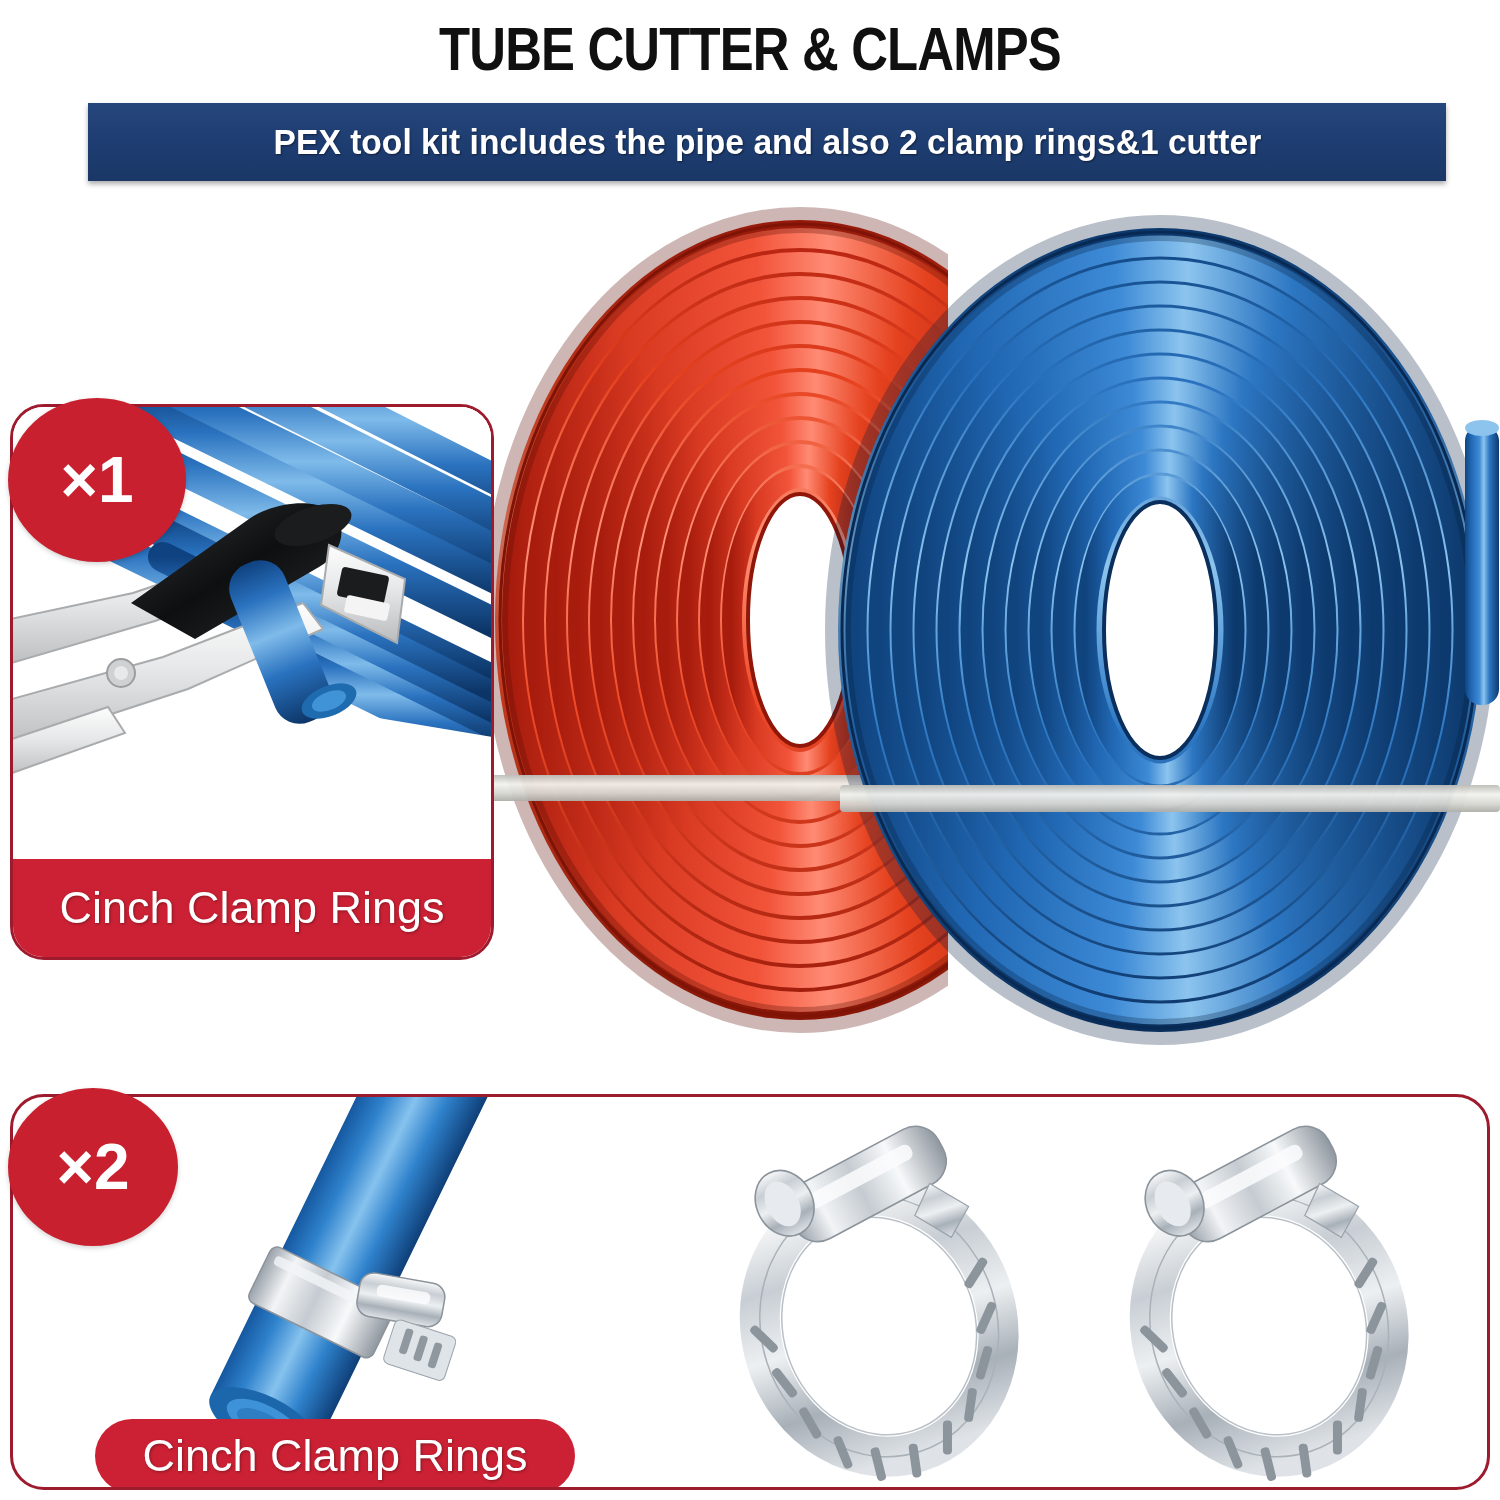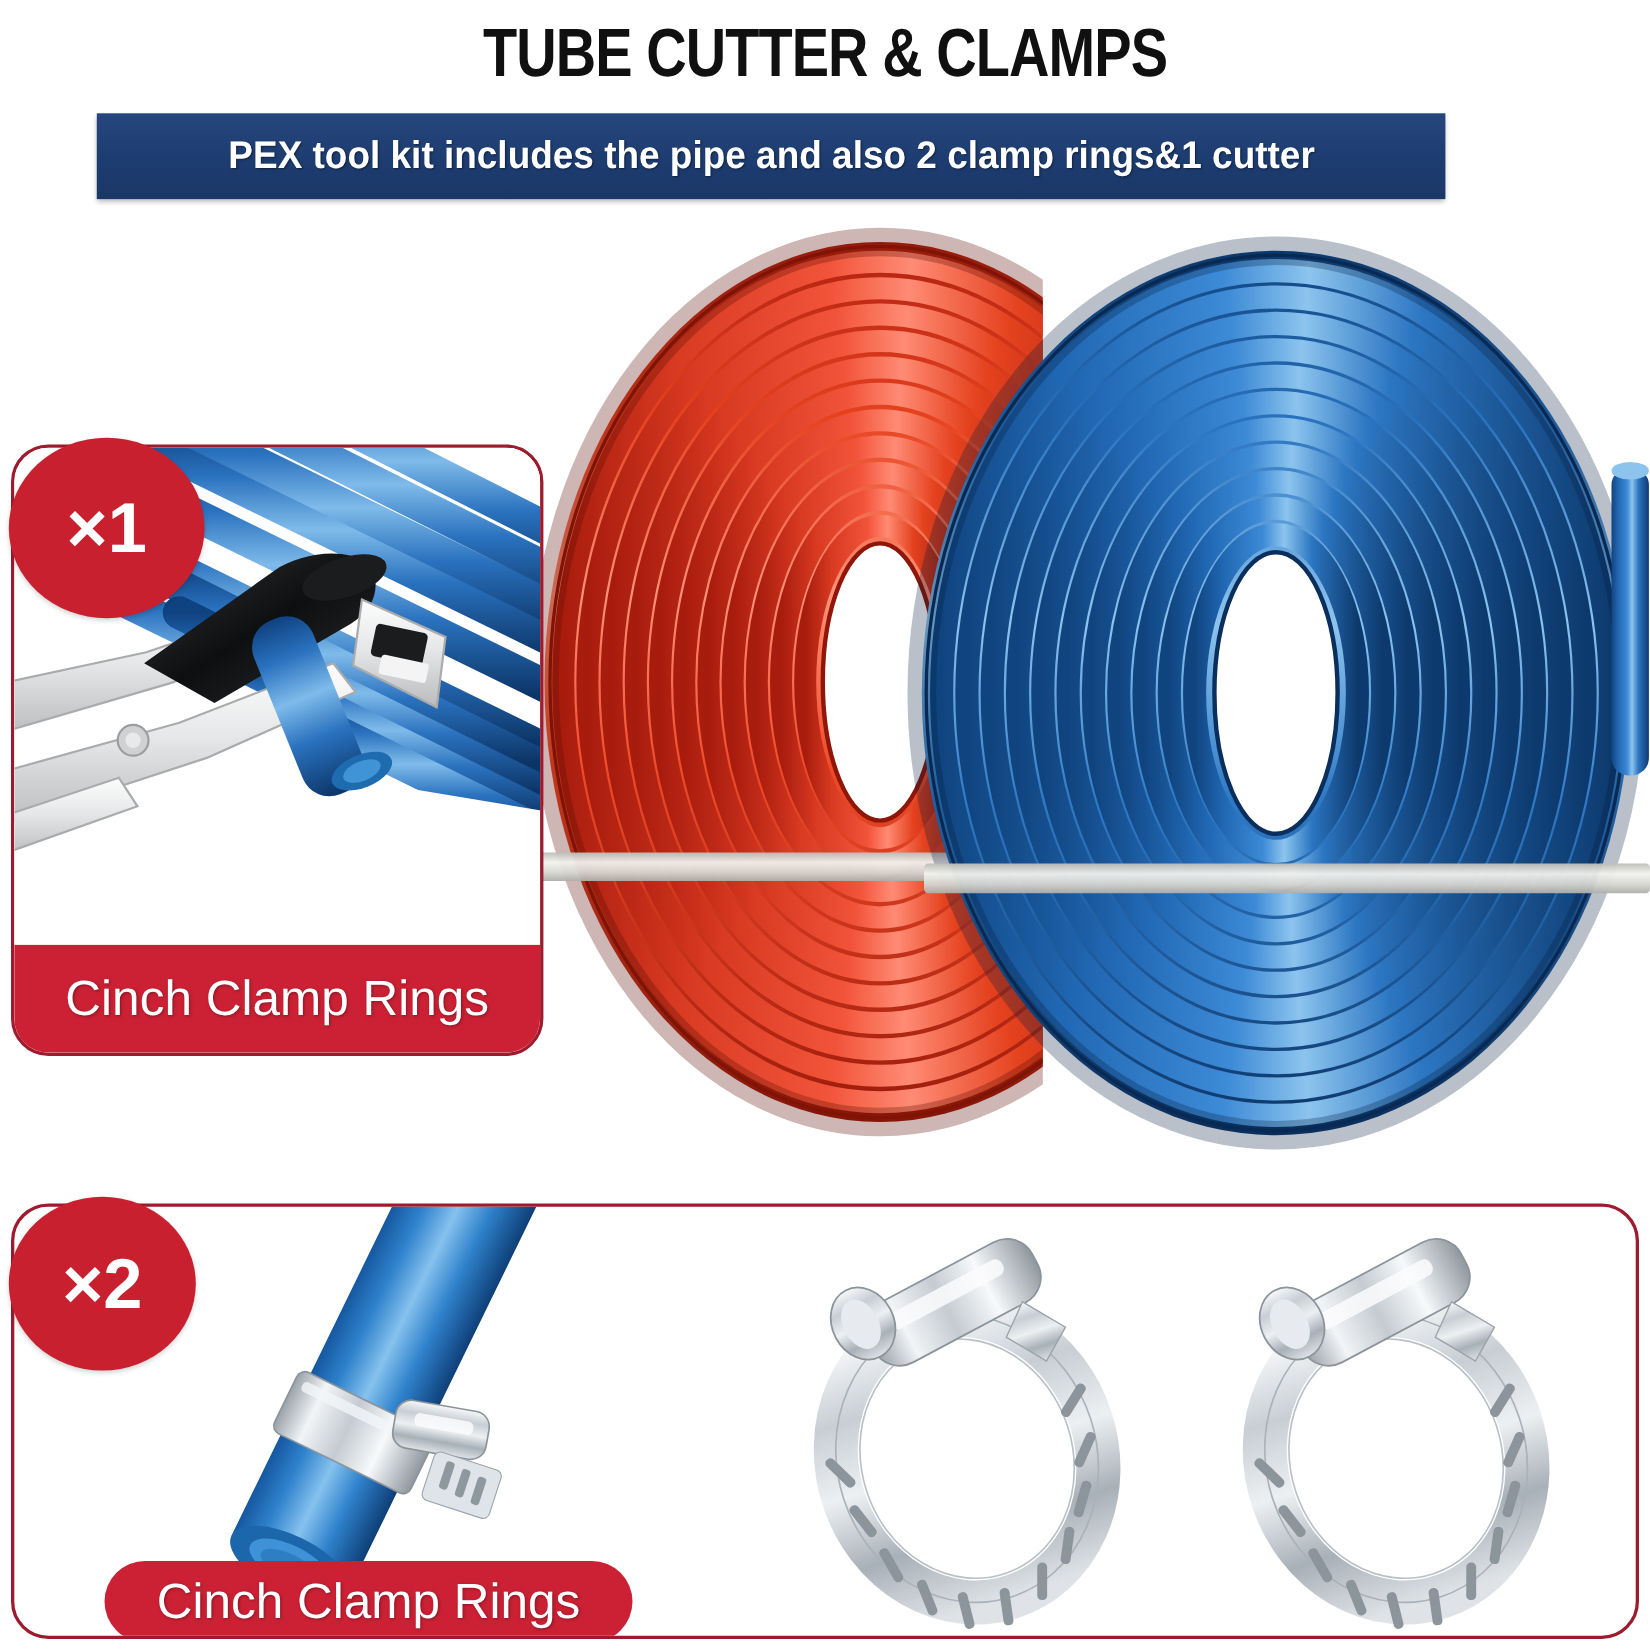--- a/index.html
+++ b/index.html
@@ -22,21 +22,21 @@
     letter-spacing: -1px;
     color: #101010;
     transform: scaleX(0.82);
     transform-origin: center top;
     line-height: 1.05;
     white-space: nowrap;
   }
   .subtitle-banner {
     position: absolute;
     left: 88px; top: 103px;
-    width: 1226px; height: 78px;
+    width: 1358px; height: 78px;
     background: linear-gradient(180deg, #26477d 0%, #1d3c70 55%, #1a3766 100%);
     box-shadow: 0 3px 5px rgba(0,0,0,0.33);
     display: flex;
     align-items: center;
     justify-content: center;
   }
   .subtitle-banner span {
     color: #ffffff;
     font-size: 35px;
     font-weight: bold;

